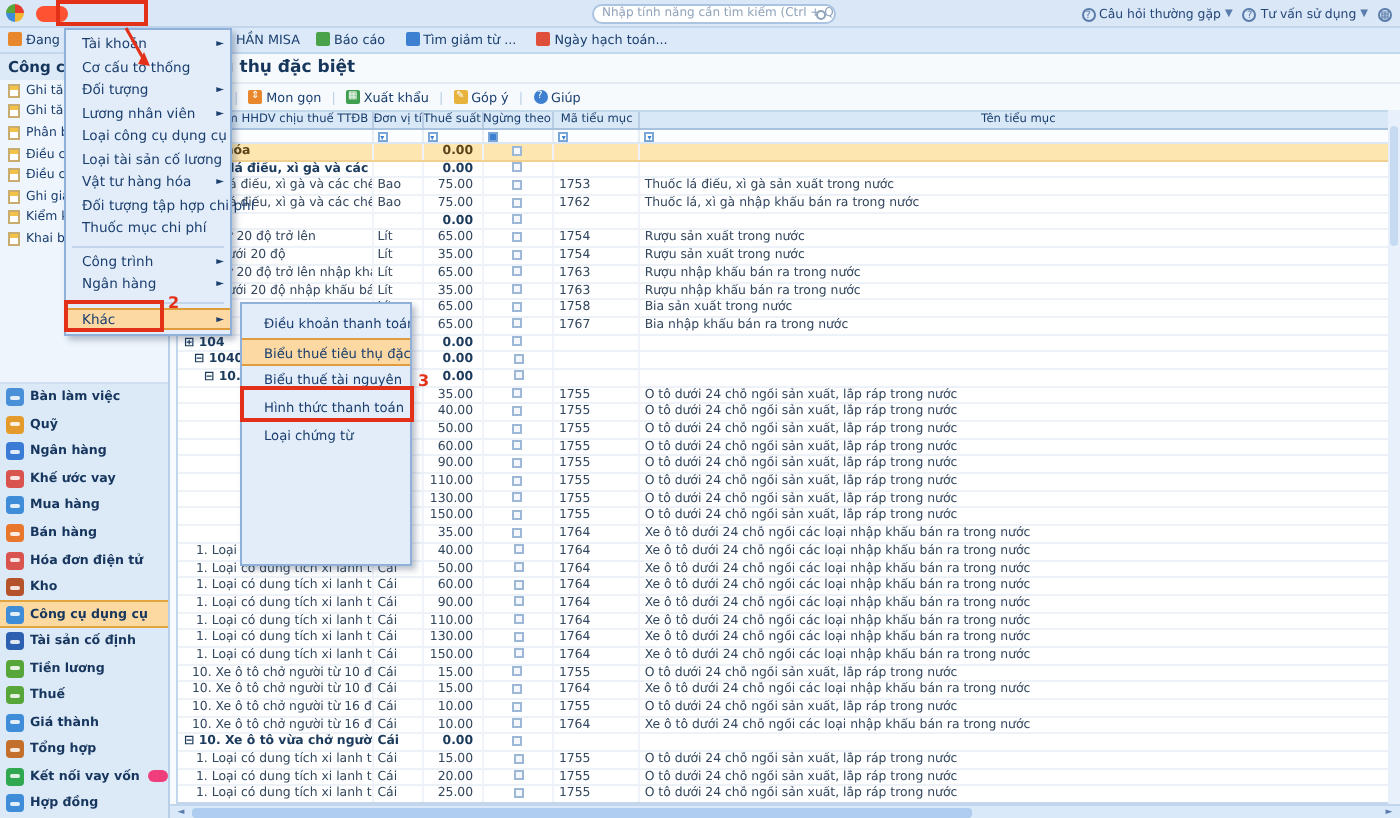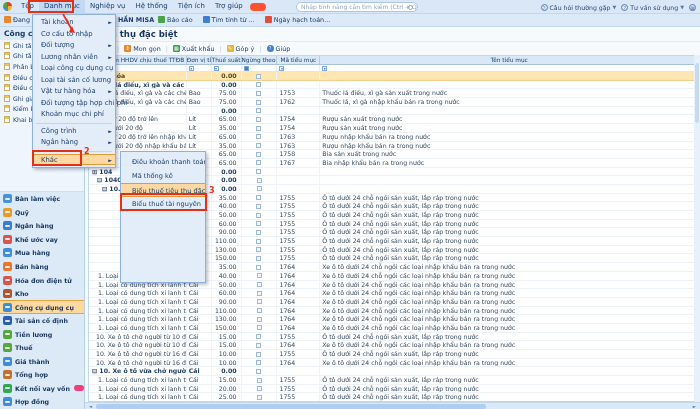--- a/index.html
+++ b/index.html
@@ -93,50 +93,42 @@
   .ann-label{position:absolute;color:#e33119;font-weight:bold;font-size:8px;z-index:31}
   .ann-arrow{position:absolute;z-index:31;pointer-events:none}
 </style>
 </head>
 <body>
 
 <div class="app">
 
   <div class="menubar">
     <span class="logo"></span>
-    <span id="mb-items" style="display:flex">
-        <span class="mb-item">Tệp</span>
-        <span class="mb-item sel">Danh mục</span>
-        <span class="mb-item">Nghiệp vụ</span>
-        <span class="mb-item">Hệ thống</span>
-        <span class="mb-item">Tiện ích</span>
-        <span class="mb-item">Trợ giúp</span>
-      </span>
     <span class="pill"></span>
     <span class="search">Nhập tính năng cần tìm kiếm (Ctrl + Q)</span>
     <span class="mag" style="position:absolute;left:408px;top:5px;width:5px;height:5px;border:1px solid #8fa3ba;border-radius:50%"></span>
     <span class="mb-right" id="mb-right">
         <span class="ic">?</span>
         <span>Câu hỏi thường gặp</span>
         <span class="caret">▼</span>
         <span class="ic">?</span>
         <span>Tư vấn sử dụng</span>
         <span class="caret">▼</span>
         <span class="ic">▦</span>
       </span>
   </div>
 
   <div class="toolbar2">
     <span class="t2" style="left:4px">
       <span class="ico" style="background:#e8872c"></span><span>Đang làm</span>
     </span>
-    <span class="t2" style="left:118px;font-weight:bold">HẦN MISA</span>
+    <span class="t2" style="left:118px;font-weight:normal">HẦN MISA</span>
     <span class="t2" id="t2-buttons" style="left:158px;display:flex;gap:10px">
         <span><span class="ico" style="background: rgb(74, 162, 74);"></span><span>Báo cáo</span></span>
-        <span><span class="ico" style="background: rgb(61, 127, 208);"></span><span>Tìm tính từ ...</span></span>
+        <span><span class="ico" style="background: rgb(61, 127, 208);"></span><span>Tìm giảm từ ...</span></span>
         <span><span class="ico" style="background: rgb(224, 79, 58);"></span><span>Ngày hạch toán...</span></span>
       </span>
   </div>
 
   <div class="sidebar">
     <div class="sb-header">Công cụ</div>
     <div class="sb-tools" id="sb-tools">
         <div class="sb-tool">
           <span class="page-ic"></span>
           <span>Ghi tăng</span>
@@ -606,40 +598,41 @@
       <span class="harrow" style="left:1px">◄</span>
       <span class="hthumb"></span>
       <span class="harrow" style="right:1px">►</span>
     </div>
   </div>
 
   <div class="page-title">Biểu thuế tiêu thụ đặc biệt</div>
 
   <div class="dropdown" id="dropdown">
       <div class="dd-item">Tài khoản<span class="arr">►</span></div>
-      <div class="dd-item">Cơ cấu tổ nhập</div>
+      <div class="dd-item">Cơ cấu tổ thống</div>
       <div class="dd-item">Đối tượng<span class="arr">►</span></div>
       <div class="dd-item">Lương nhân viên<span class="arr">►</span></div>
       <div class="dd-item">Loại công cụ dụng cụ</div>
       <div class="dd-item">Loại tài sản cố lương</div>
       <div class="dd-item">Vật tư hàng hóa<span class="arr">►</span></div>
       <div class="dd-item">Đối tượng tập hợp chi phí</div>
-      <div class="dd-item">Khoản mục chi phí</div>
+      <div class="dd-item">Thuốc mục chi phí</div>
       <div class="dd-sep"></div>
       <div class="dd-item">Công trình<span class="arr">►</span></div>
       <div class="dd-item">Ngân hàng<span class="arr">►</span></div>
       <div class="dd-sep"></div>
       <div class="dd-item hl">Khác<span class="arr">►</span></div>
     </div>
 
   <div class="submenu" id="submenu">
       <div class="sm-item">Điều khoản thanh toán</div>
-      <div class="sm-item">Mã thống kê</div>
       <div class="sm-item hl">Biểu thuế tiêu thụ đặc biệt</div>
       <div class="sm-item">Biểu thuế tài nguyên</div>
+      <div class="sm-item">Hình thức thanh toán</div>
+      <div class="sm-item">Loại chứng từ</div>
     </div>
 
   <div class="ann" style="left:28px;top:0;width:46px;height:13px"></div>
   <svg class="ann-arrow" style="left:60px;top:12px" width="20" height="24">
     <line x1="3" y1="2" x2="12" y2="18" stroke="#e33119" stroke-width="1.6"></line>
     <polygon points="9,20 15,21 12,14" fill="#e33119"></polygon>
   </svg>
   <div class="ann" style="left:32px;top:150px;width:50px;height:16px"></div>
   <div class="ann-label" style="left:84px;top:147px">2</div>
   <div class="ann" style="left:120px;top:193px;width:87px;height:18px"></div>

